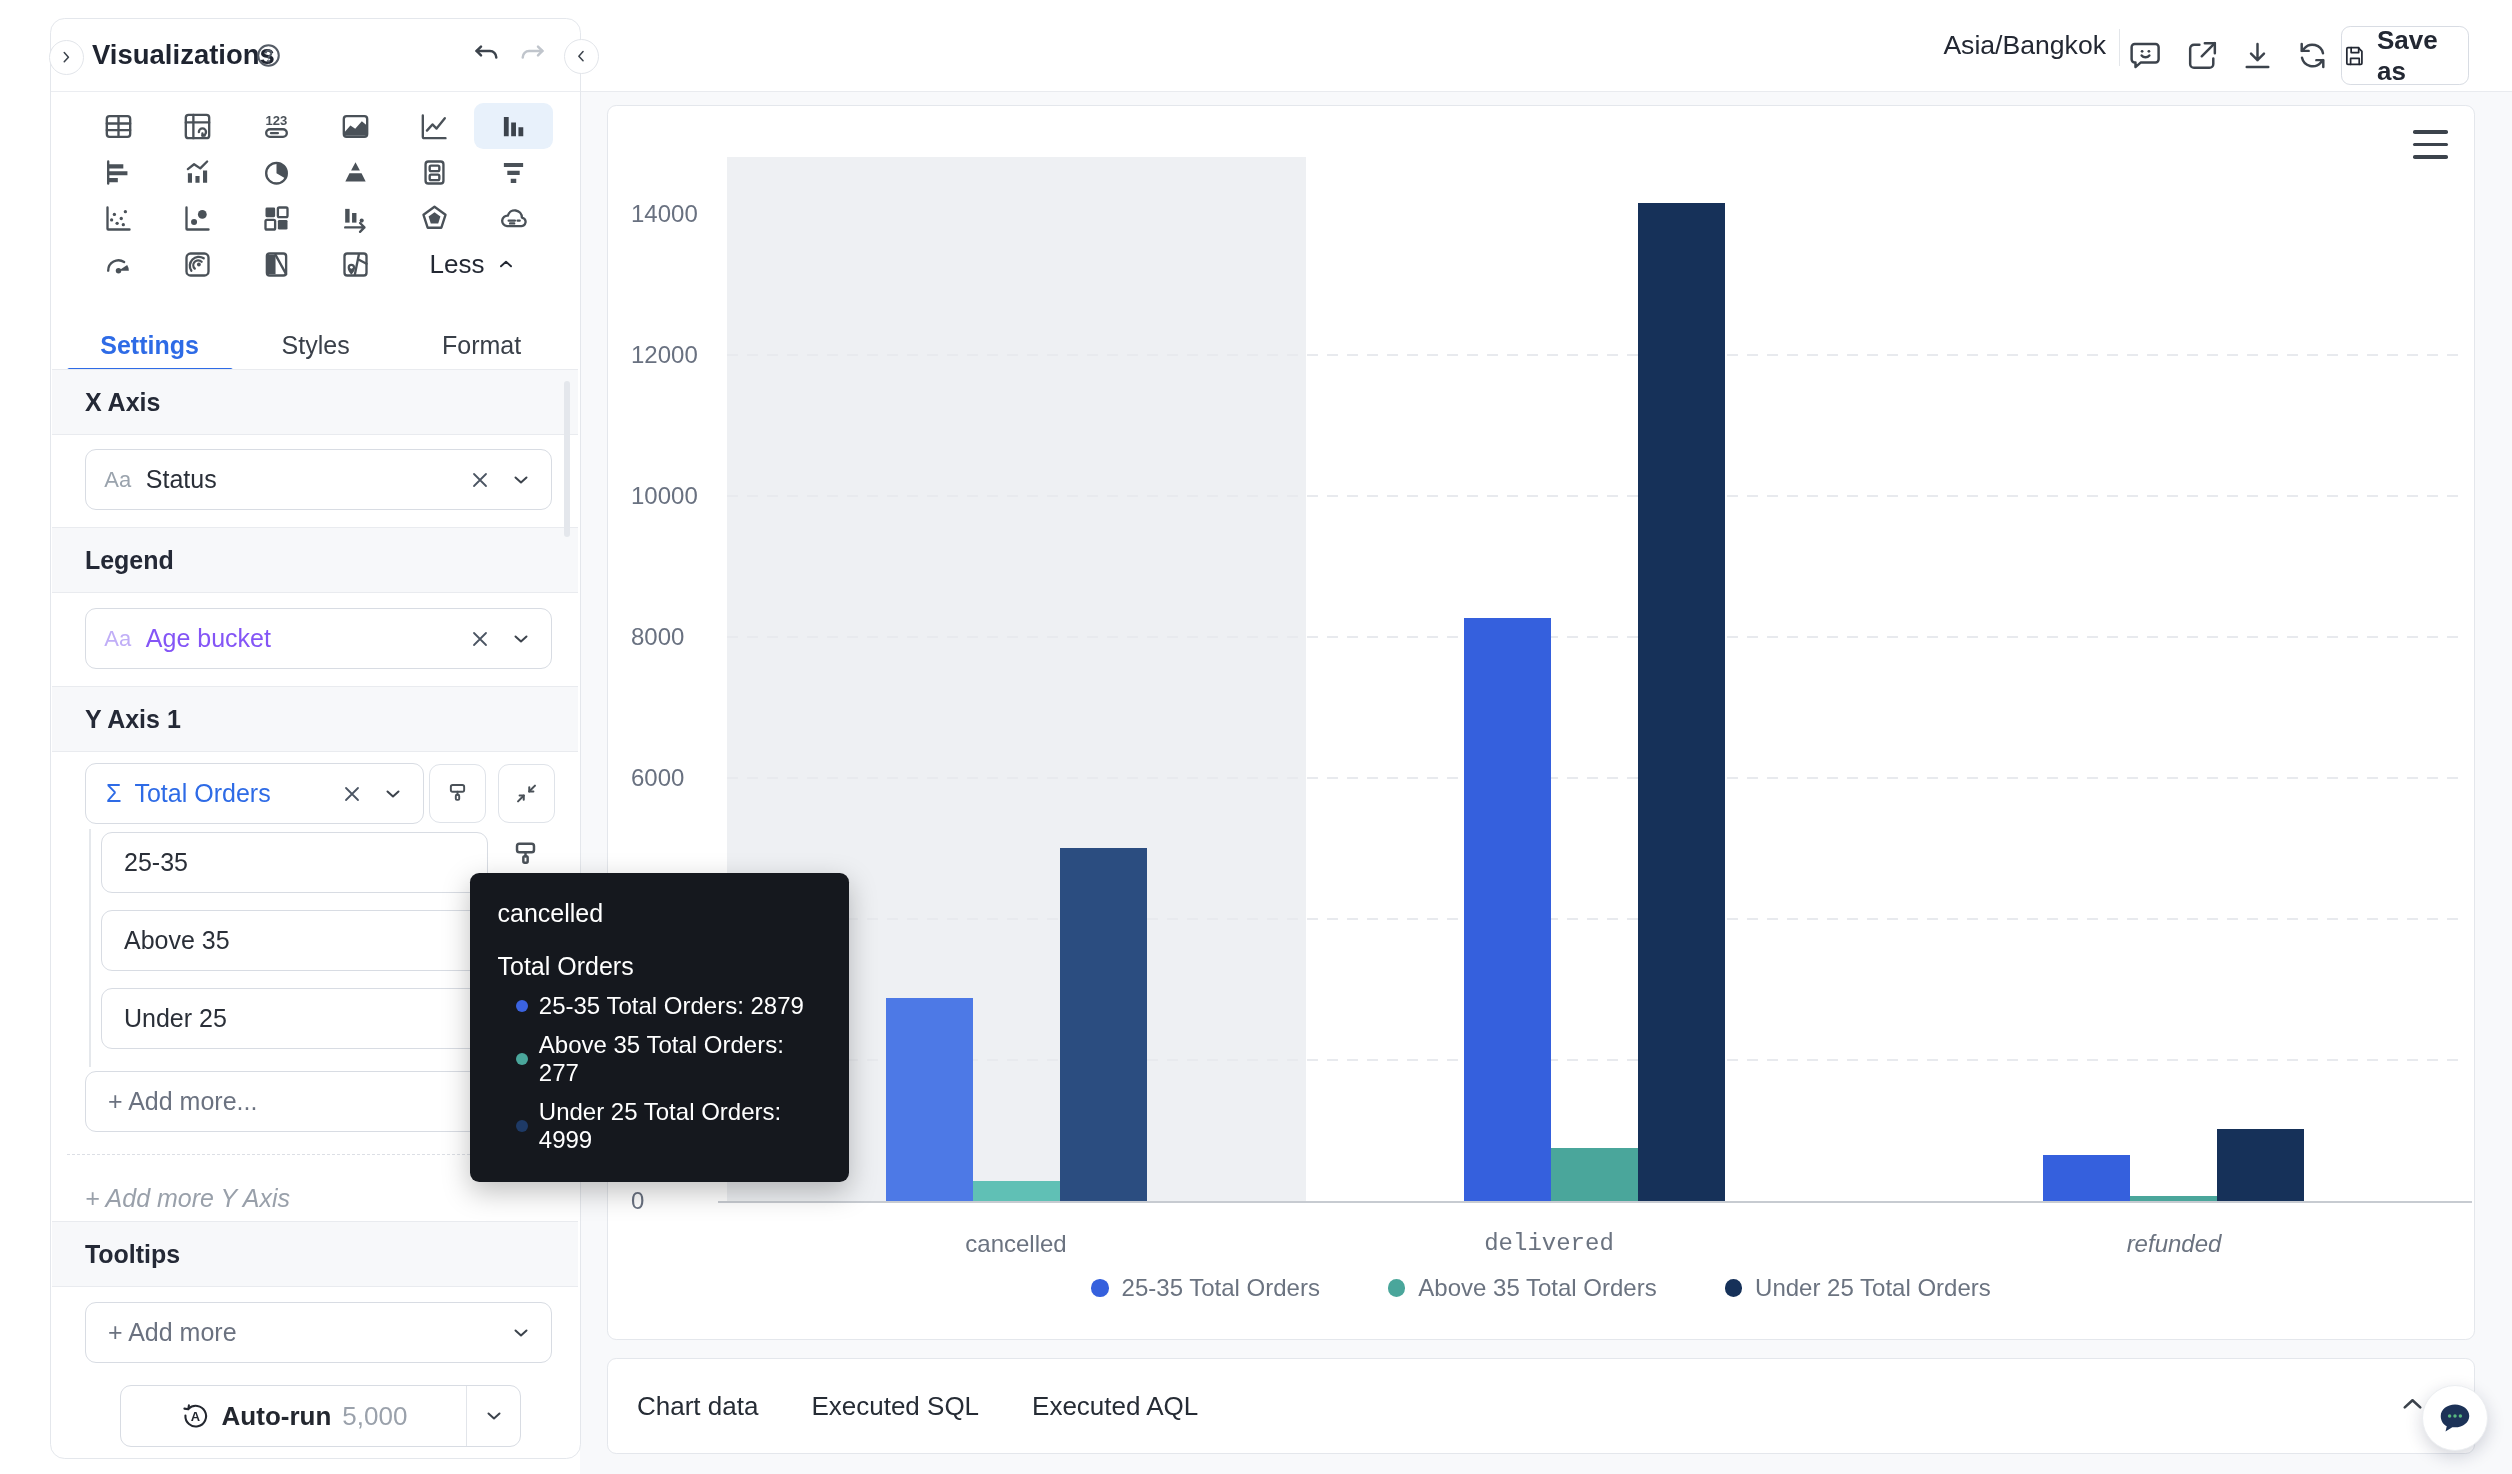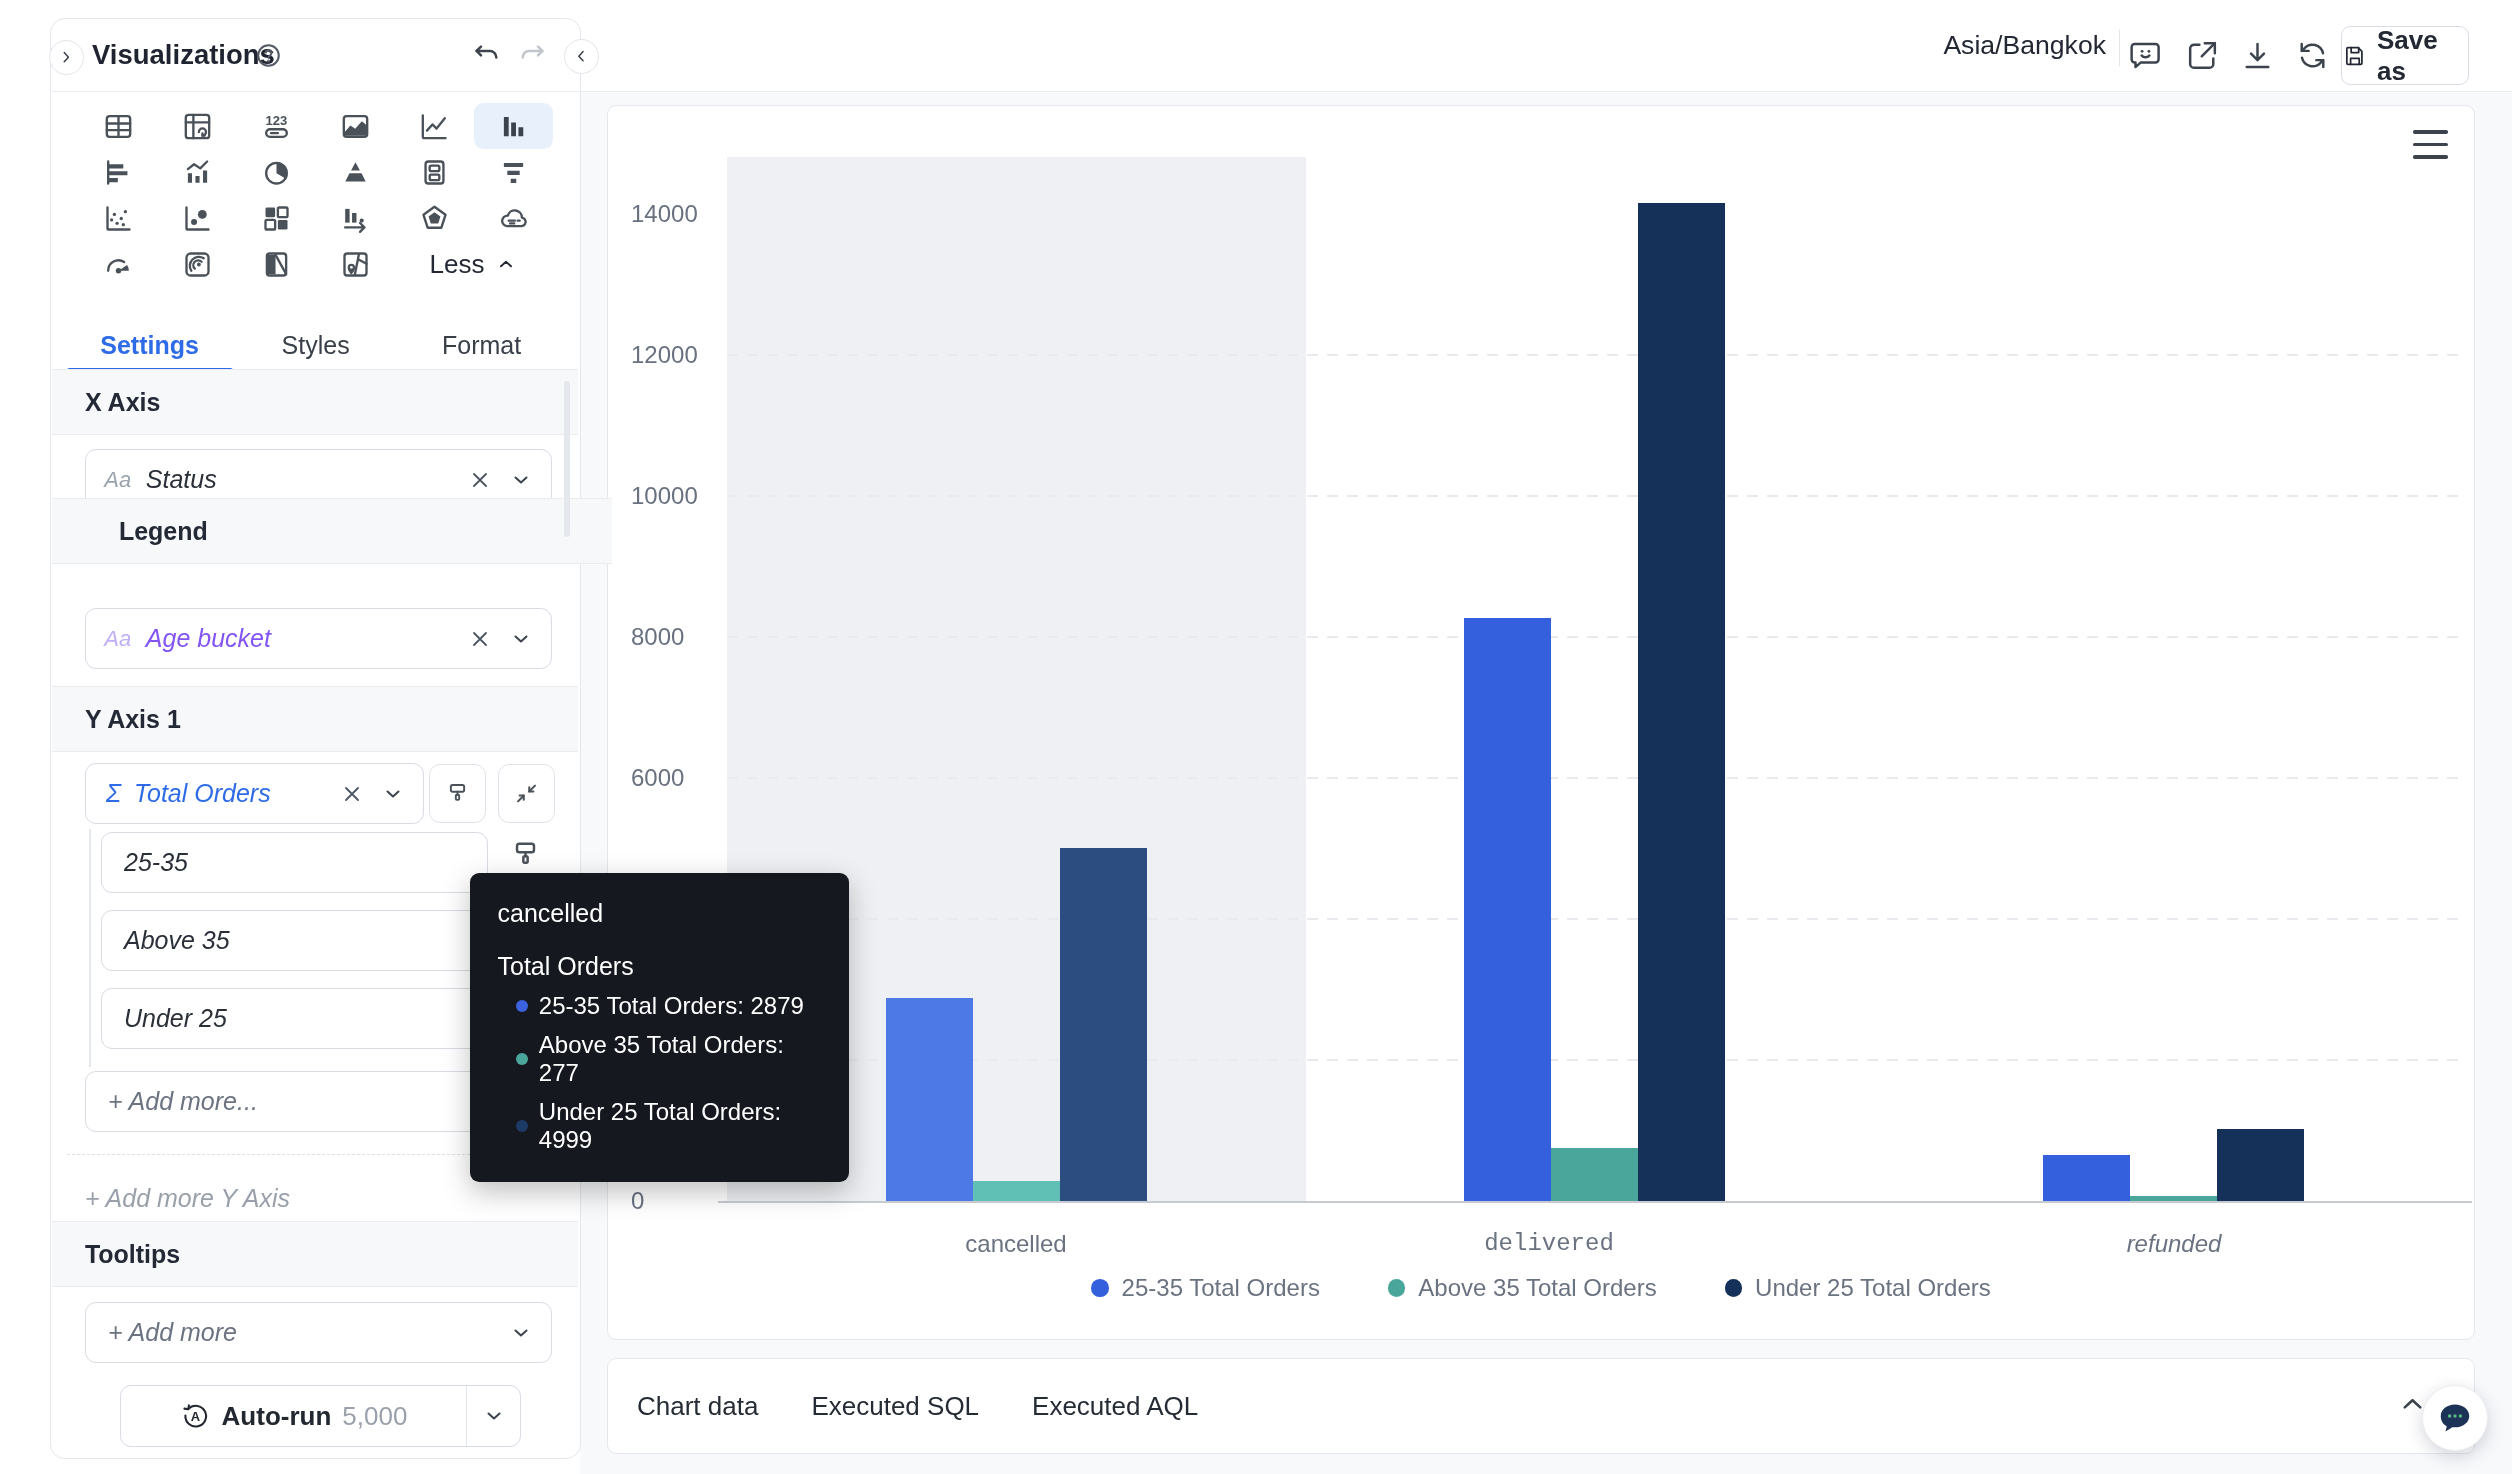--- a/index.html
+++ b/index.html
@@ -50,21 +50,21 @@
       color:#3a4049;cursor:pointer;position:relative;}
   .tab.active{color:#2e6be6;font-weight:600;}
   .tab.active::after{content:"";position:absolute;left:0;right:0;bottom:-3.7px;height:4.6px;
       background:#2e6be6;border-radius:2.7px;}
 
   .band{position:absolute;left:0.9px;width:526px;height:64px;background:#f7f8fa;
       border-top:0.9px solid #e9ebef;border-bottom:0.9px solid #e9ebef;display:flex;align-items:center;}
   .band span{margin-left:33px;font-size:25px;font-weight:600;color:#242936;}
 
   .pill{position:absolute;height:59px;border:0.9px solid #d8dce3;border-radius:11px;background:#fff;
-      display:flex;align-items:center;font-size:25px;color:#2a2f38;cursor:pointer;font-style:italic;}
+      display:flex;align-items:center;font-size:25px;color:#2a2f38;cursor:pointer;}
   .pill .aa{font-size:22px;color:#9aa3ad;margin:0 14.6px 0 18.3px;}
   .pill .aa.purple{color:#c0aef7;}
   .pill .val{flex:1;}
   .pill .val.purple{color:#8455f6;}
   .pill .val.blue{color:#2e6be6;}
   .pill .sigma{font-size:25px;color:#2e6be6;margin:0 13px 0 20px;font-weight:400;}
   .pill .x-ic,.pill .chev-ic{width:24px;height:24px;color:#4b5563;margin-right:16.5px;flex:none;}
   .pill .chev-ic{margin-right:18.3px;color:#3c434c;}
   .pill.gray-text{color:#6b7280;}
   .sq-btn{position:absolute;width:55px;height:57px;border:0.9px solid #dfe3e9;border-radius:11px;
@@ -383,21 +383,21 @@
       <span class="aa">Aa</span>
       <span class="val">Status</span>
       <svg class="x-ic" viewBox="0 0 24 24" fill="none" stroke="currentColor" stroke-width="1.8" stroke-linecap="round">
           <path d="M6 6l12 12M18 6L6 18"></path>
         </svg>
       <svg class="chev-ic" viewBox="0 0 24 24" fill="none" stroke="currentColor" stroke-width="2" stroke-linecap="round" stroke-linejoin="round">
           <path d="M6.5 9.5l5.5 5 5.5-5"></path>
         </svg>
     </div>
 
-    <div class="band" style="top:479px;padding-left:34px;">
+    <div class="band" style="top:508px;">
       <span>Legend</span>
       </div>
     <div class="pill" style="left:34px;top:589px;width:465px;">
       <span class="aa purple">Aa</span>
       <span class="val purple">Age bucket</span>
       <svg class="x-ic" viewBox="0 0 24 24" fill="none" stroke="currentColor" stroke-width="1.8" stroke-linecap="round">
           <path d="M6 6l12 12M18 6L6 18"></path>
         </svg>
       <svg class="chev-ic" viewBox="0 0 24 24" fill="none" stroke="currentColor" stroke-width="2" stroke-linecap="round" stroke-linejoin="round">
           <path d="M6.5 9.5l5.5 5 5.5-5"></path>

